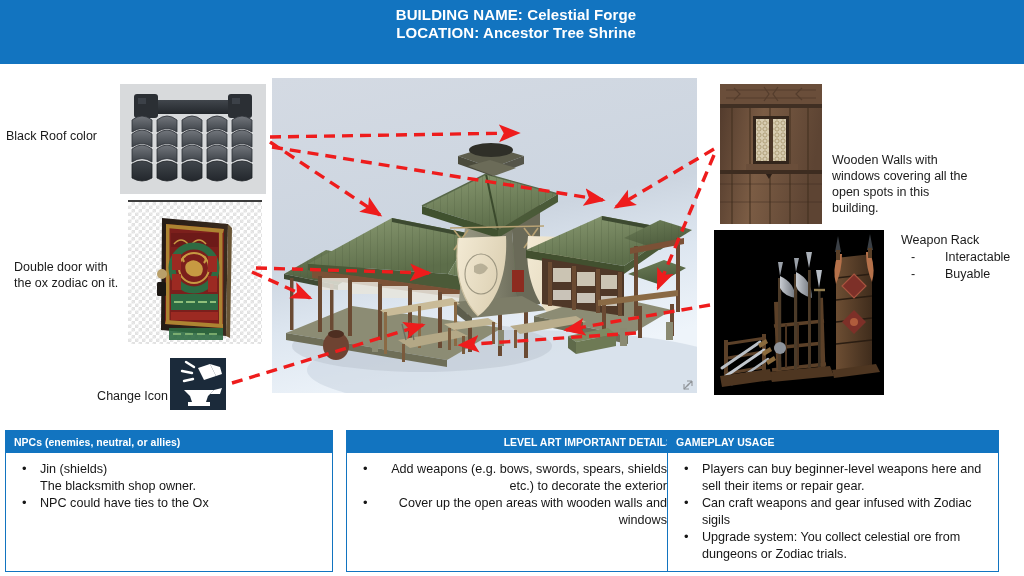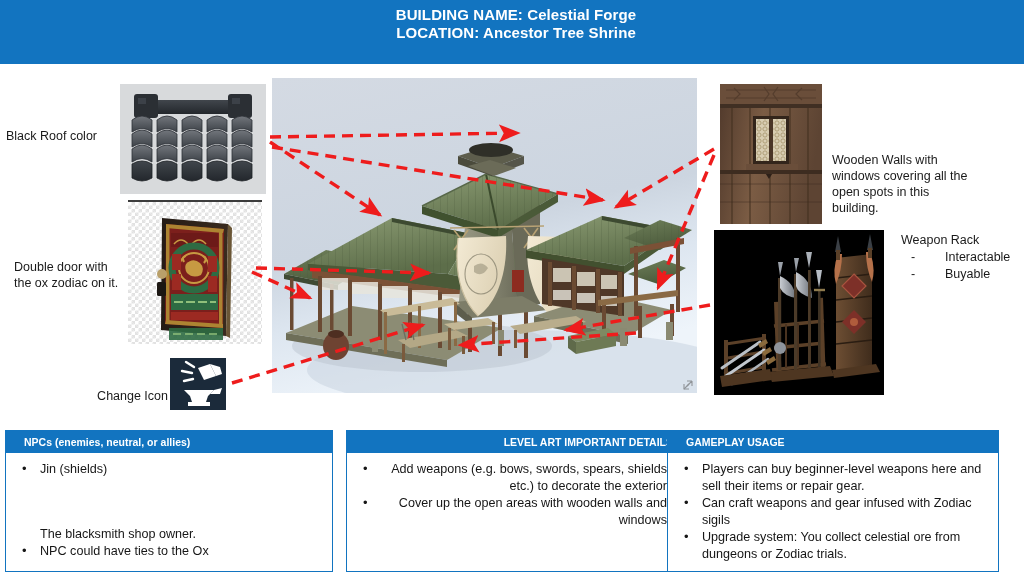--- a/index.html
+++ b/index.html
@@ -125,21 +125,21 @@
   #panel-npcs     { left: 5px;   width: 328px; }
   #panel-levelart { left: 346px; width: 328px; text-align: right; }
   #panel-gameplay { left: 667px; width: 332px; }
   .panel-header {
     height: 22px;
     background: #1274c0;
     color: #ffffff;
     font-weight: bold;
     font-size: 10.5px;
     line-height: 22px;
-    padding-left: 18px;
+    padding-left: 8px;
     white-space: nowrap;
   }
   .panel-body {
     padding: 8px 6px 0 4px;
   }
   .panel-body ul {
     list-style: none;
     margin: 0; padding: 0;
   }
   .panel-body li {
@@ -151,21 +151,20 @@
     margin-bottom: 0;
   }
   .panel-body li .bullet {
     position: absolute;
     left: 12px; top: -1px;
     font-size: 13px;
     color: #161616;
   }
   .panel-body li .sub {
     display: block;
-    margin-top: 48px;
   }
 </style>
 </head>
 <body>
 
 <div id="page">
 
   <div id="header-bar">
     <div class="header-line">BUILDING NAME: Celestial Forge</div>
     <div class="header-line">LOCATION: Ancestor Tree Shrine</div>

